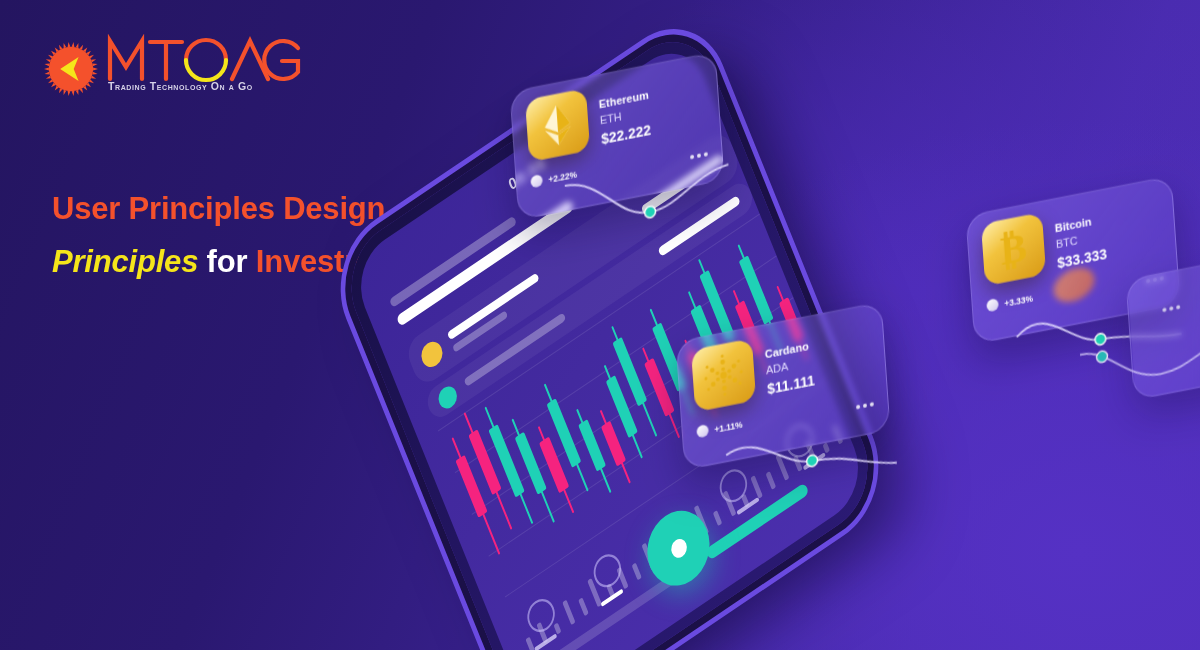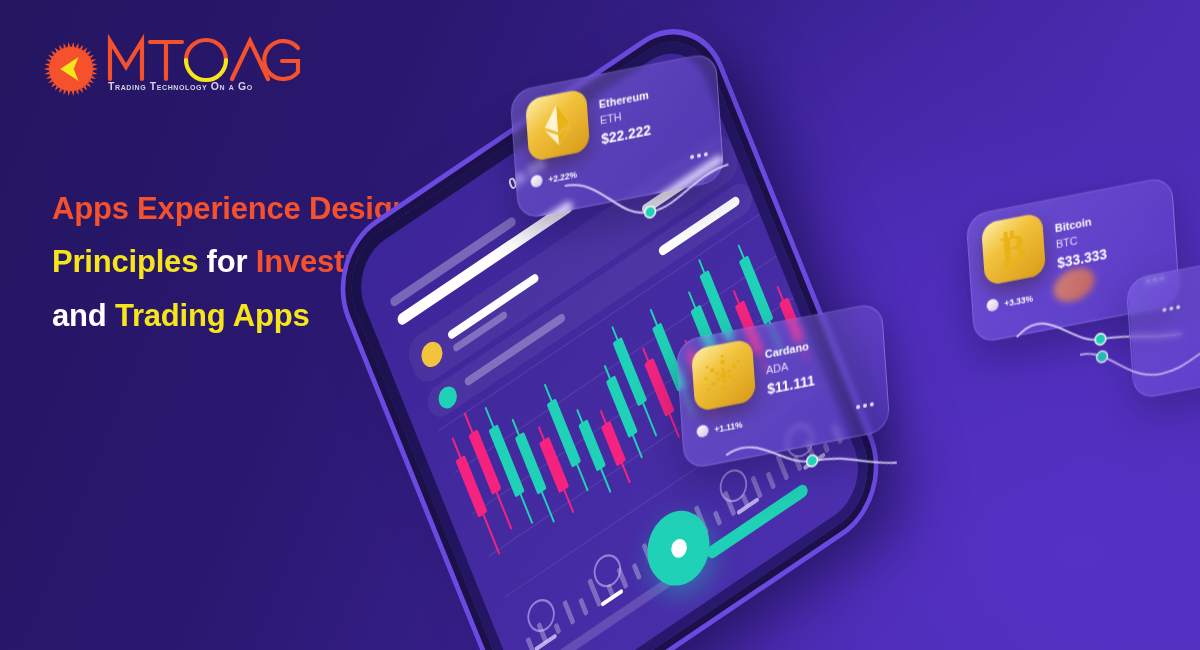--- a/index.html
+++ b/index.html
@@ -39,21 +39,21 @@
   }
 
   
   #headline {
     position:absolute; left:52px; top:182px; width:520px;
     font-size:31px; font-weight:bold; line-height:1.72;
     letter-spacing:-0.2px;
   }
   #headline .l { display:block; white-space:nowrap; }
   .c-orange { color:#f4512c; }
-  .c-yellow { color:#f5e51a; }
+  .c-yellow { color:#f5e51a;font-style:italic; }
   .c-white  { color:#ffffff; }
 
   
   #phone-wrap {
     position:absolute; left:320px; top:40px; width:720px; height:580px;
     transform: rotate(-34deg) skewX(-12deg) scale(1.0);
     transform-origin:50% 50%;
   }
   #phone {
     position:absolute; left:60px; top:40px;
@@ -207,27 +207,24 @@
 
           <path d="M192 14 A19 19 0 1 0 192 38 L192 27 L176 27" stroke="#f4512c"></path>
         </g>
       </svg>
     </div>
     <div class="logo-tag">Trading Technology On a Go</div>
   </div>
 
   <h1 id="headline">
     <span class="l">
-      <span class="c-orange">Apps Experience Design</span>
+      <span class="c-orange">User Principles Design</span>
     </span>
     <span class="l">
       <span class="c-yellow">Principles</span><span class="c-white"> for </span><span class="c-orange">Investment</span>
-    </span>
-    <span class="l">
-      <span class="c-white">and </span><span class="c-yellow">Trading Apps</span>
     </span>
   </h1>
 
   <div id="phone-wrap">
     <div id="phone">
       <div id="screen">
 
         <div class="status">09:09</div>
 
         <div class="bar dim" style="left:26px;top:52px;width:150px;height:9px;"></div>

